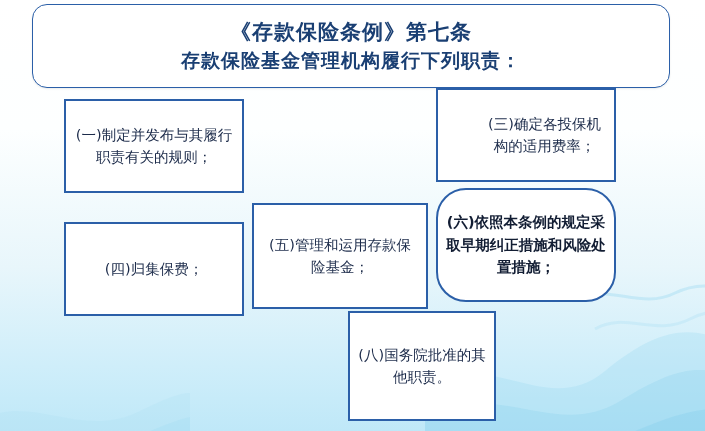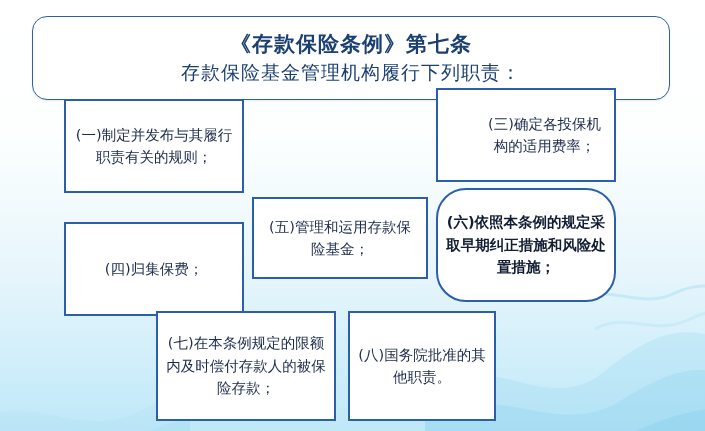--- a/index.html
+++ b/index.html
@@ -33,21 +33,21 @@
     left: -10px;
     bottom: -20px;
     width: 200px;
     height: 120px;
     pointer-events: none;
     opacity: 0.45;
   }
   .title-box {
     position: absolute;
     left: 32px;
-    top: 16px;
+    top: 4px;
     width: 638px;
     height: 84px;
     border: 1px solid #2b5fa8;
     border-radius: 15px;
     background: #ffffff;
     box-sizing: border-box;
     display: flex;
     flex-direction: column;
     align-items: center;
     justify-content: center;
@@ -57,21 +57,21 @@
     font-family: "DejaVu Serif", serif;
     font-size: 21px;
     font-weight: bold;
     color: #1a3f73;
     letter-spacing: 1px;
     line-height: 1.35;
   }
   .title-line2 {
     font-family: "DejaVu Serif", serif;
     font-size: 19px;
-    font-weight: normal;
+    font-weight: bold;
     color: #1a3f73;
     letter-spacing: 1px;
     line-height: 1.5;
   }
   .cell {
     position: absolute;
     box-sizing: border-box;
     border: 2px solid #2b5fa8;
     background: #ffffff;
     display: flex;
@@ -123,29 +123,26 @@
 
 
   <div class="cell" style="left:436px; top:88px; width:180px; height:94px;padding-left:45px;">
     <span>(三)确定各投保机构的适用费率；</span>
   </div>
 
   <div class="cell" style="left:64px; top:197px; width:180px; height:94px;margin-top:25px;">
     <span>(四)归集保费；</span>
   </div>
 
-  <div class="cell" style="left:252px; top:197px; width:176px; height:82px;">
+  <div class="cell" style="left:252px; top:203px; width:176px; height:106px;">
     <span>(五)管理和运用存款保险基金；</span>
   </div>
 
   <div class="cell bold" style="left:436px; top:188px; width:180px; height:114px;">
     <span>(六)依照本条例的规定采取早期纠正措施和风险处置措施；</span>
   </div>
 
-  <div class="cell" style="left:156px; top:311px; width:180px; height:110px;">
-    <span>(七)在本条例规定的限额内及时偿付存款人的被保险存款；</span>
-  </div>
 
   <div class="cell" style="left:348px; top:311px; width:148px; height:110px;">
     <span>(八)国务院批准的其他职责。</span>
   </div>
 
 </div>
 
 </body></html>

